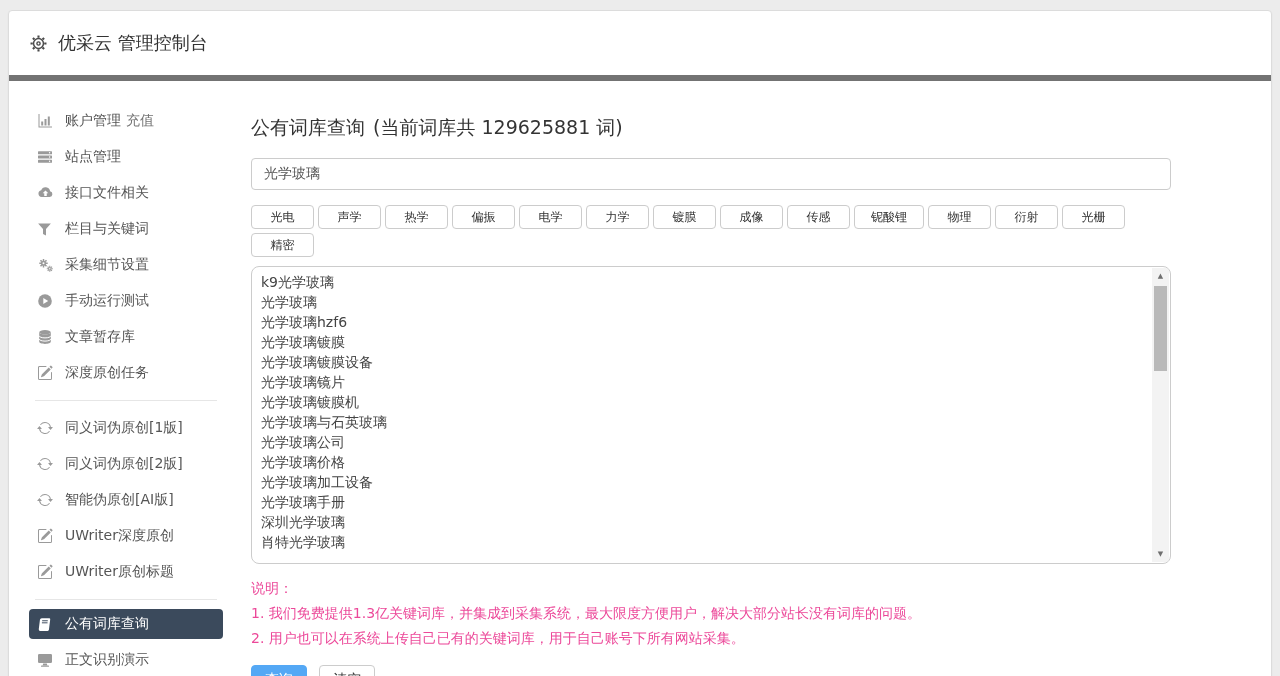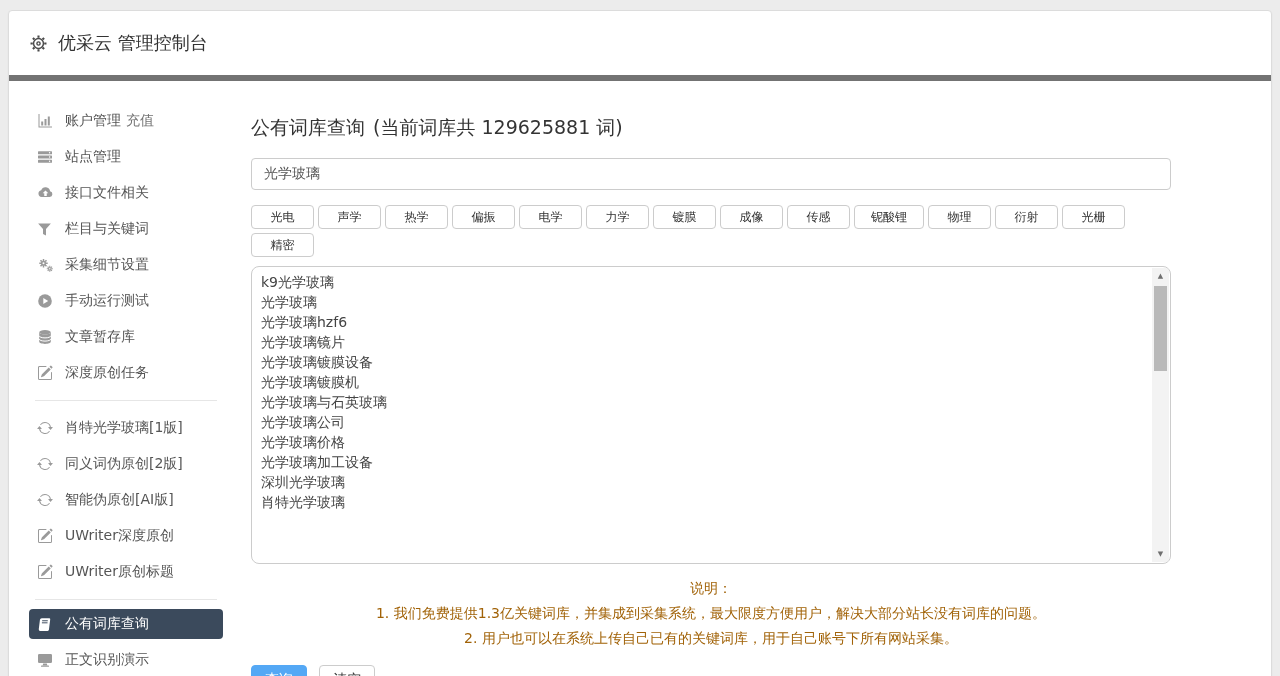--- a/index.html
+++ b/index.html
@@ -44,21 +44,21 @@
   
   .sb { position:absolute; top:1px; right:1px; bottom:1px; width:17px;
     background:#f3f3f3; border-radius:0 3px 3px 0; }
   .sb-btn { position:absolute; left:0; width:17px; height:16px; display:flex;
     align-items:center; justify-content:center; font-size:7px; color:#6f6f6f;
     cursor:pointer; }
   .sb-up { top:0; } .sb-down { bottom:0; }
   .sb-thumb { position:absolute; left:2px; width:13px; top:18px; height:85px;
     background:#b9b9b9; cursor:pointer; }
   
-  .notes { margin-top:12px; font-size:14px; color:#a16207; line-height:25px;text-align:center; }
+  .notes { margin-top:12px; font-size:14px; color:#ec4899; line-height:25px; }
   .btn-row { margin-top:14px; display:flex; }
   .btn { height:30px; width:56px; font-size:14px; border-radius:4px;
     cursor:pointer; font-family:inherit; }
   .btn-primary { background:#54a8f5; border:1px solid #54a8f5; color:#fff; }
   .btn-default { background:#fff; border:1px solid #ccc; color:#333;
     margin-left:12px; }
 </style>
 </head>
 <body>
 
@@ -182,21 +182,21 @@
 
       <div class="nav-divider"></div>
 
       <div class="nav-item">
         <span class="nav-icon">
           <svg width="16" height="16" viewBox="0 0 16 16" fill="#9a9a9a">
             <path d="M11.534 7h3.932a.25.25 0 0 1 .192.41l-1.966 2.36a.25.25 0 0 1-.384 0l-1.966-2.36a.25.25 0 0 1 .192-.41zm-11 2h3.932a.25.25 0 0 0 .192-.41L2.692 6.23a.25.25 0 0 0-.384 0L.342 8.59A.25.25 0 0 0 .534 9z"></path>
             <path d="M8 3c-1.552 0-2.94.707-3.857 1.818a.5.5 0 1 1-.771-.636A6.002 6.002 0 0 1 13.917 7H12.9A5.002 5.002 0 0 0 8 3zM3.1 9a5.002 5.002 0 0 0 8.757 2.182.5.5 0 1 1 .771.636A6.002 6.002 0 0 1 2.083 9z"></path>
           </svg>
         </span>
-        <span>肖特光学玻璃[1版]</span>
+        <span>同义词伪原创[1版]</span>
       </div>
 
       <div class="nav-item">
         <span class="nav-icon">
           <svg width="16" height="16" viewBox="0 0 16 16" fill="#9a9a9a">
             <path d="M11.534 7h3.932a.25.25 0 0 1 .192.41l-1.966 2.36a.25.25 0 0 1-.384 0l-1.966-2.36a.25.25 0 0 1 .192-.41zm-11 2h3.932a.25.25 0 0 0 .192-.41L2.692 6.23a.25.25 0 0 0-.384 0L.342 8.59A.25.25 0 0 0 .534 9z"></path>
             <path d="M8 3c-1.552 0-2.94.707-3.857 1.818a.5.5 0 1 1-.771-.636A6.002 6.002 0 0 1 13.917 7H12.9A5.002 5.002 0 0 0 8 3zM3.1 9a5.002 5.002 0 0 0 8.757 2.182.5.5 0 1 1 .771.636A6.002 6.002 0 0 1 2.083 9z"></path>
           </svg>
         </span>
         <span>同义词伪原创[2版]</span>
@@ -282,27 +282,29 @@
         <span class="tag">物理</span>
         <span class="tag">衍射</span>
         <span class="tag">光栅</span>
         <span class="tag">精密</span>
       </div>
 
       <div class="listbox">
         <div class="row">k9光学玻璃</div>
         <div class="row">光学玻璃</div>
         <div class="row">光学玻璃hzf6</div>
+        <div class="row">光学玻璃镀膜</div>
+        <div class="row">光学玻璃镀膜设备</div>
         <div class="row">光学玻璃镜片</div>
-        <div class="row">光学玻璃镀膜设备</div>
         <div class="row">光学玻璃镀膜机</div>
         <div class="row">光学玻璃与石英玻璃</div>
         <div class="row">光学玻璃公司</div>
         <div class="row">光学玻璃价格</div>
         <div class="row">光学玻璃加工设备</div>
+        <div class="row">光学玻璃手册</div>
         <div class="row">深圳光学玻璃</div>
         <div class="row">肖特光学玻璃</div>
 
         <div class="sb">
           <div class="sb-btn sb-up">▲</div>
           <div class="sb-thumb"></div>
           <div class="sb-btn sb-down">▼</div>
         </div>
       </div>
 

